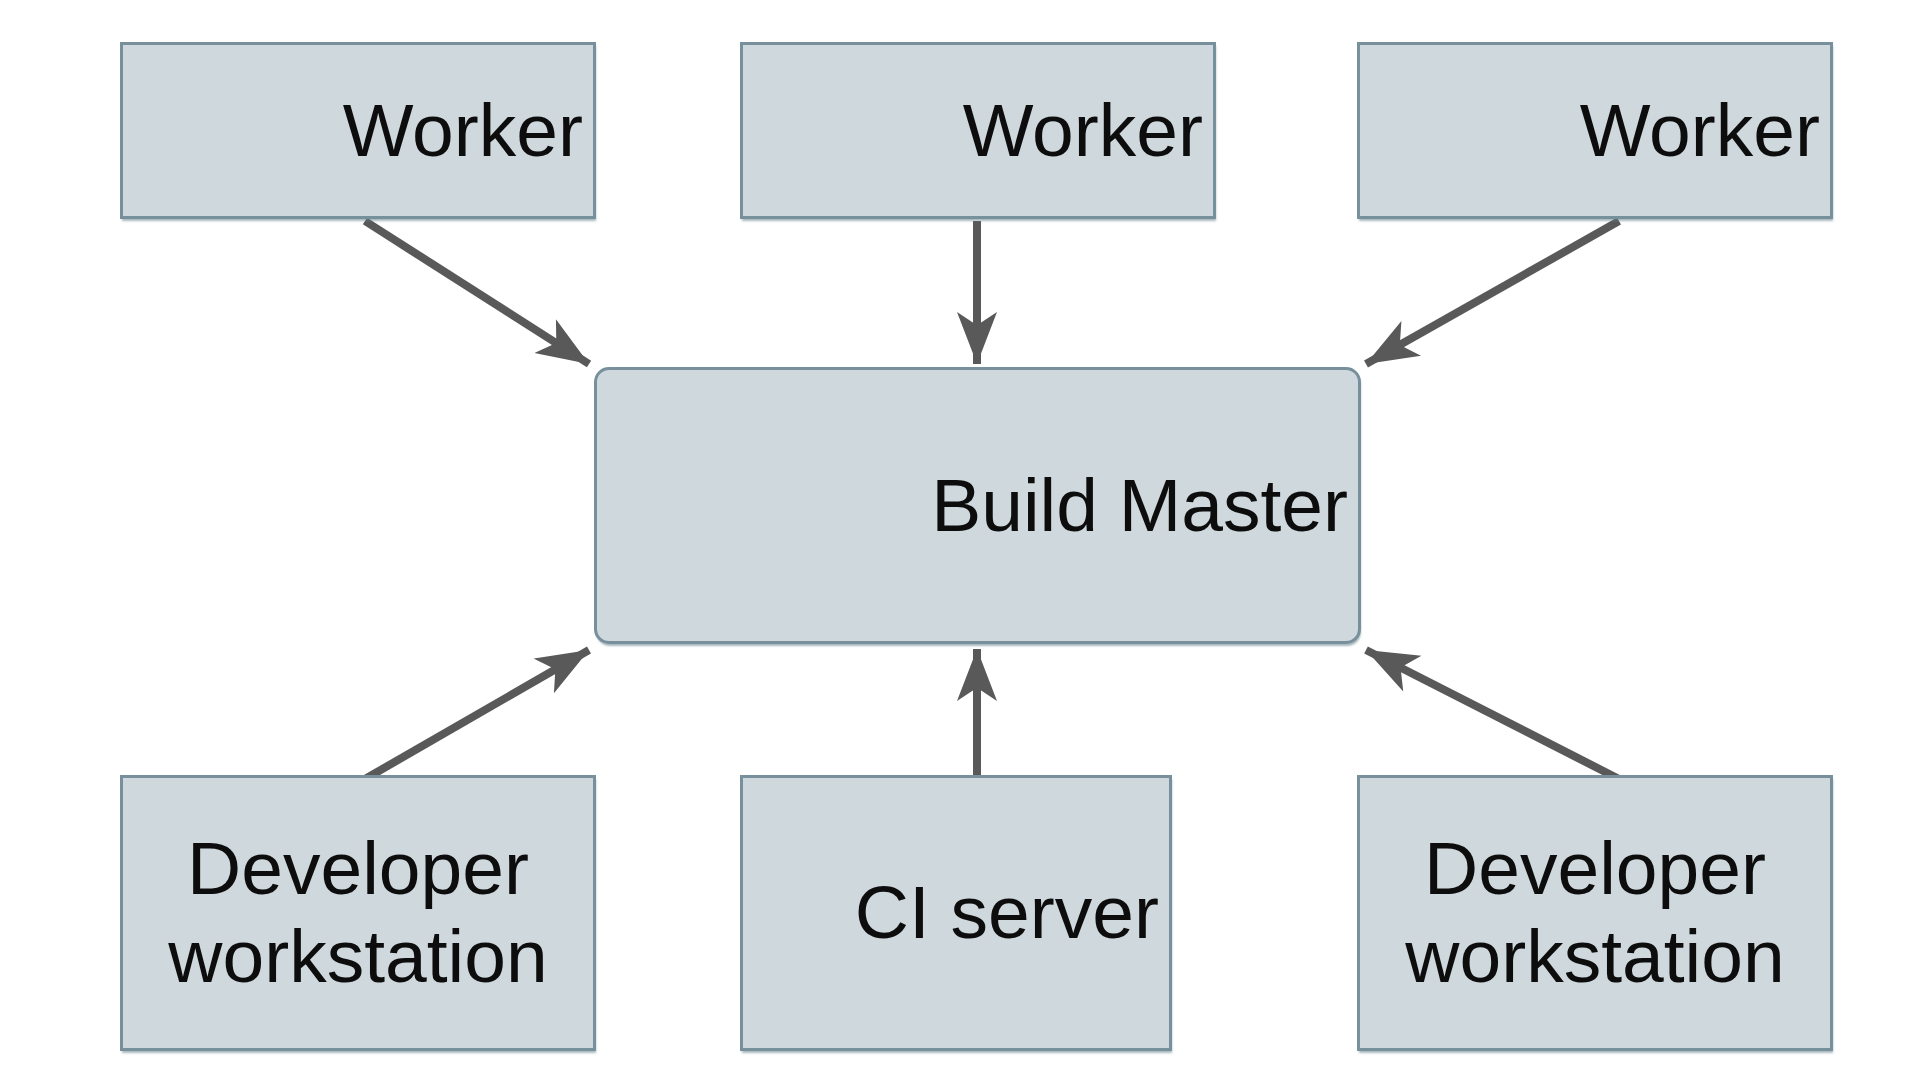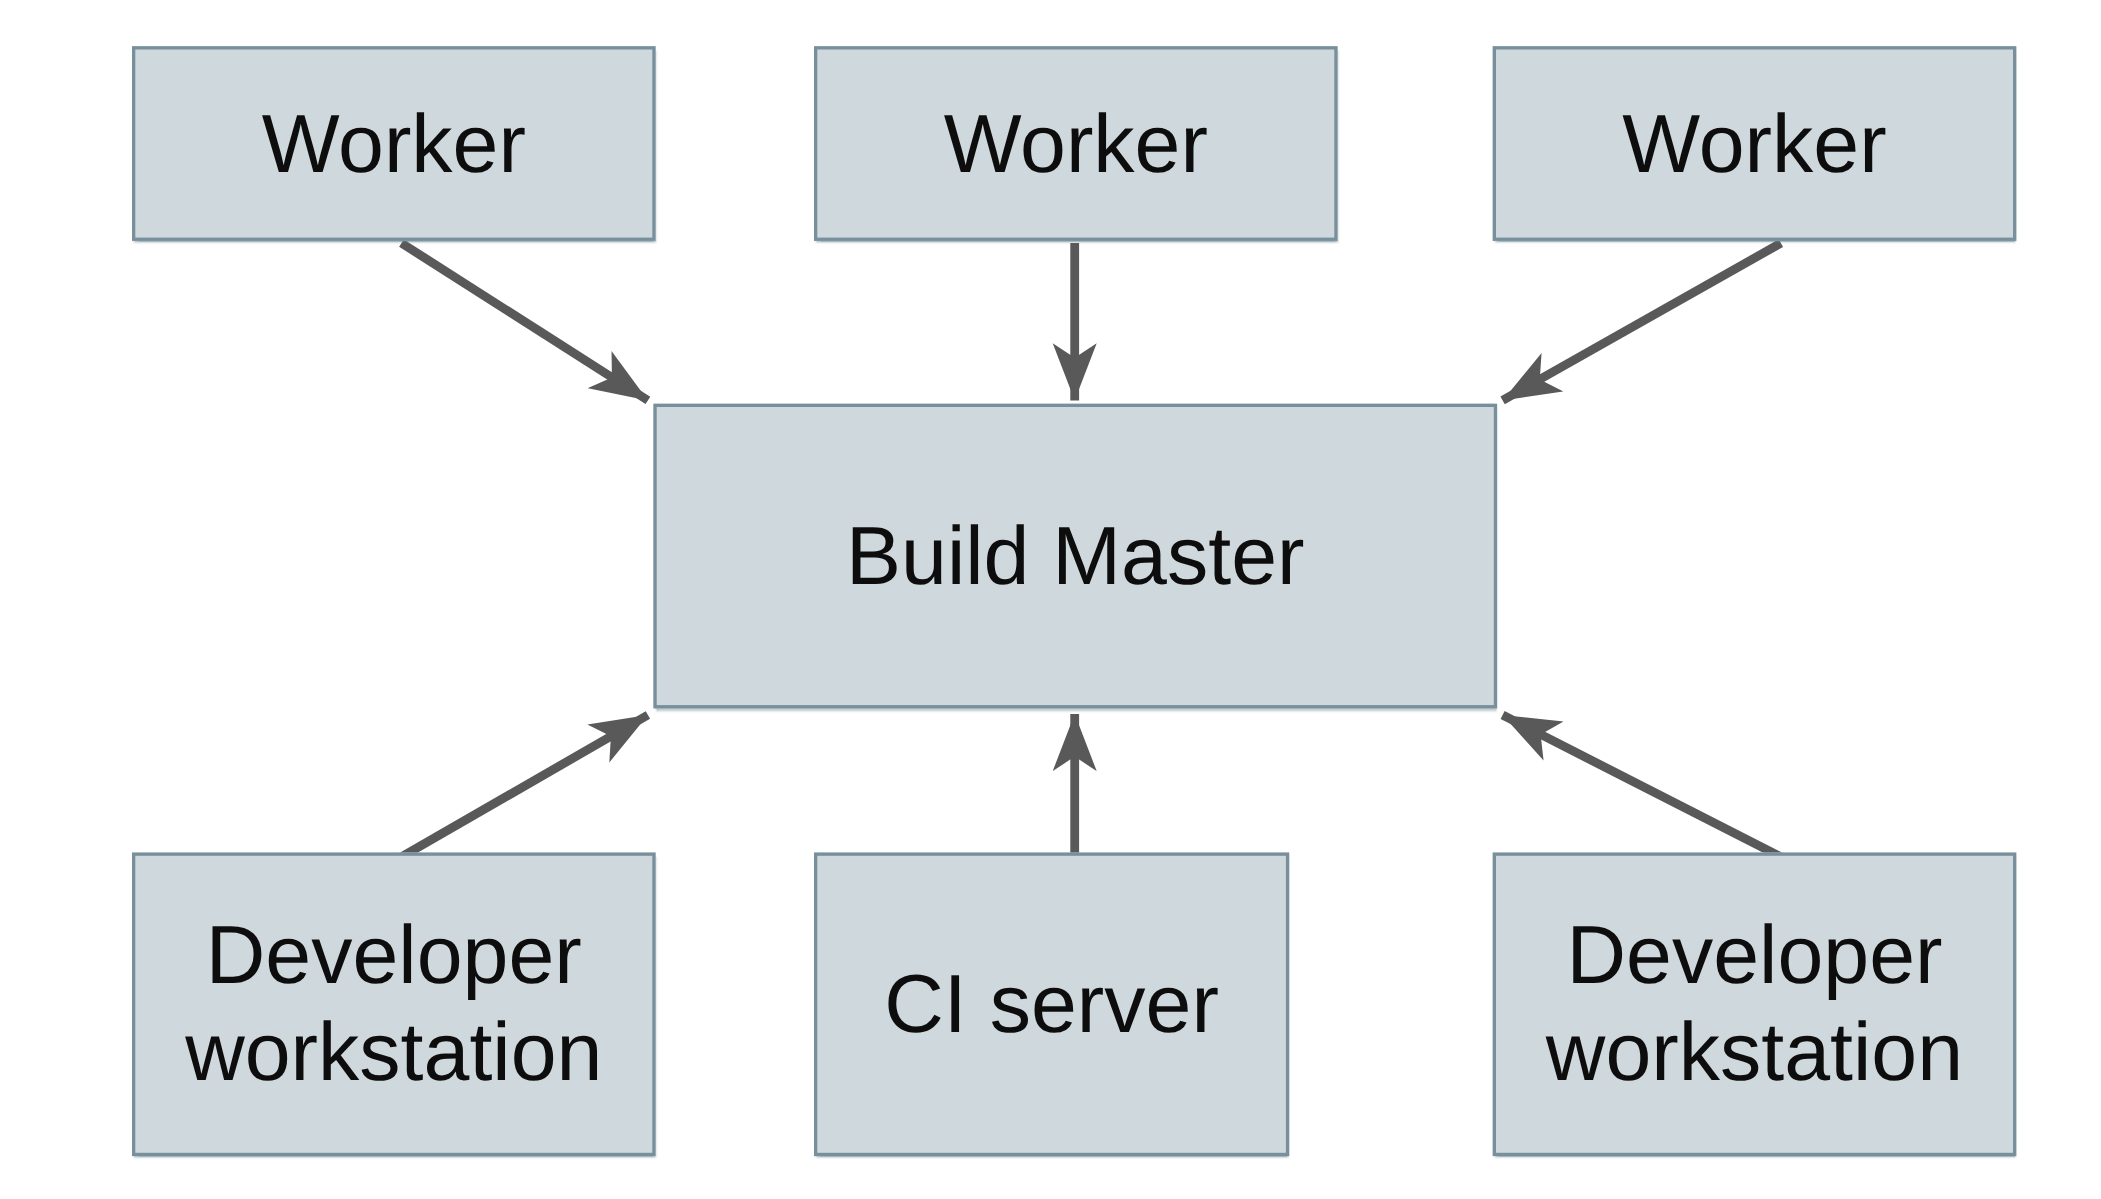--- a/index.html
+++ b/index.html
@@ -15,30 +15,30 @@
     pointer-events:none;
   }
   .arrows line{stroke:var(--arrow,#595959);stroke-width:8;}
   .arrowhead{fill:var(--arrow,#595959);}
   .node{
     position:absolute;
     box-sizing:border-box;
     background:var(--node-fill,#cfd8dc);
     border:3px solid var(--node-border,#78909c);
     box-shadow:1px 3px 2px -1px rgba(96,125,139,.55);
-    display:flex;align-items:center;justify-content:center;
+    display:flex;align-items:center;justify-content:flex-end;
     text-align:center;
     color:var(--text,#0d0d0d);
     font-size:75px;line-height:1.17;
     padding:16px 10px;
   }
   .node-worker-1{left:120px;top:42px;width:476px;height:177px;}
   .node-worker-2{left:740px;top:42px;width:476px;height:177px;}
   .node-worker-3{left:1357px;top:42px;width:476px;height:177px;}
-  .node-build-master{left:594px;top:367px;width:767px;height:277px;}
+  .node-build-master{left:594px;top:367px;width:767px;height:277px;border-radius:15px;}
   .node-developer-workstation-left{left:120px;top:775px;width:476px;height:276px;}
   .node-ci-server{left:740px;top:775px;width:432px;height:276px;}
   .node-developer-workstation-right{left:1357px;top:775px;width:476px;height:276px;}
 </style>
 </head>
 <body>
 
 <div class="canvas">
 
   <svg class="arrows" viewBox="0 0 1910 1090" xmlns="http://www.w3.org/2000/svg">

